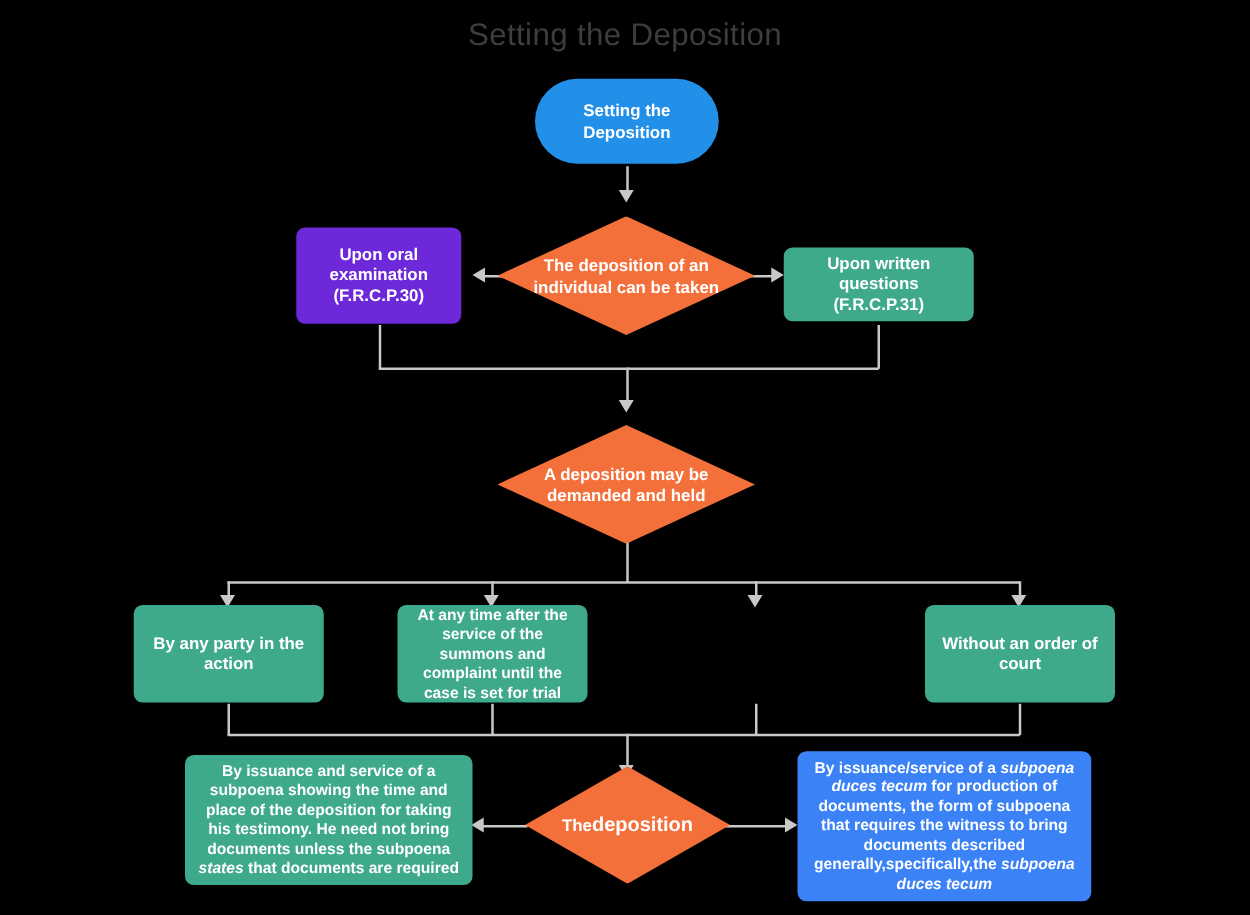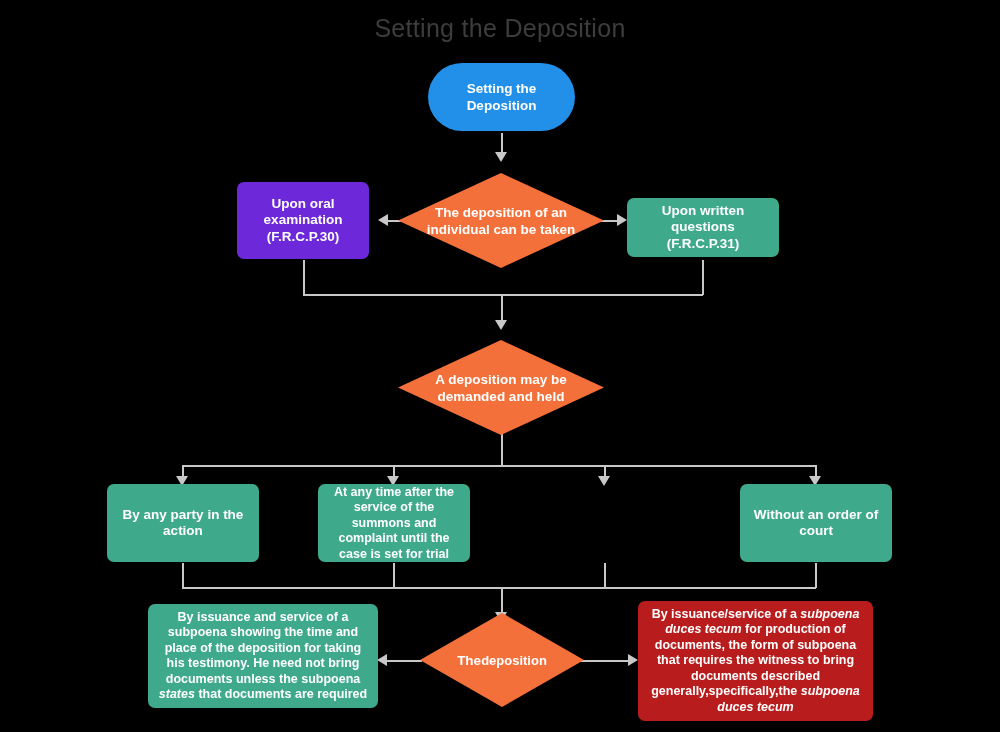--- a/index.html
+++ b/index.html
@@ -82,21 +82,21 @@
     align-items: center;
     justify-content: center;
     text-align: center;
     color: #ffffff;
     font-size: 13.5px;
     font-weight: bold;
     line-height: 17px;
     padding: 0 12px;
     box-sizing: border-box;
   }
-  .small-word { font-size: 13px; }
+  .small-word { font-size: 16px; }
   em { font-style: italic; }
   
   .conn {
     position: absolute;
     background: #c8c8c8;
     z-index: 1;
   }
   .conn-h { height: 1.6px; }
   .conn-v { width: 1.6px; }
   .arrow {
@@ -211,17 +211,17 @@
     <div class="diamond-label">
         <span>The </span>
         <span class="small-word">deposition</span>
       </div>
   </div>
 
   <div class="node proc small" style="left: 148px; top: 604px; width: 230px; height: 104px; background: rgb(63, 169, 140);">
     <span class="node-text"><span>By issuance and service of a subpoena showing the time and place of the deposition for taking his testimony.  He need not bring documents unless the subpoena </span><em>states</em><span> that documents are required</span></span>
   </div>
 
-  <div class="node proc small" style="left: 638px; top: 601px; width: 235px; height: 120px; background: #b91c1c;">
+  <div class="node proc small" style="left: 638px; top: 601px; width: 235px; height: 120px; background: #3b82f6;">
     <span class="node-text"><span>By issuance/service of a </span><em>subpoena duces tecum</em><span> for production of documents, the form of subpoena that requires the witness to bring documents described generally,specifically,the </span><em>subpoena duces tecum</em></span>
   </div>
 
 </div>
 
 </body></html>

